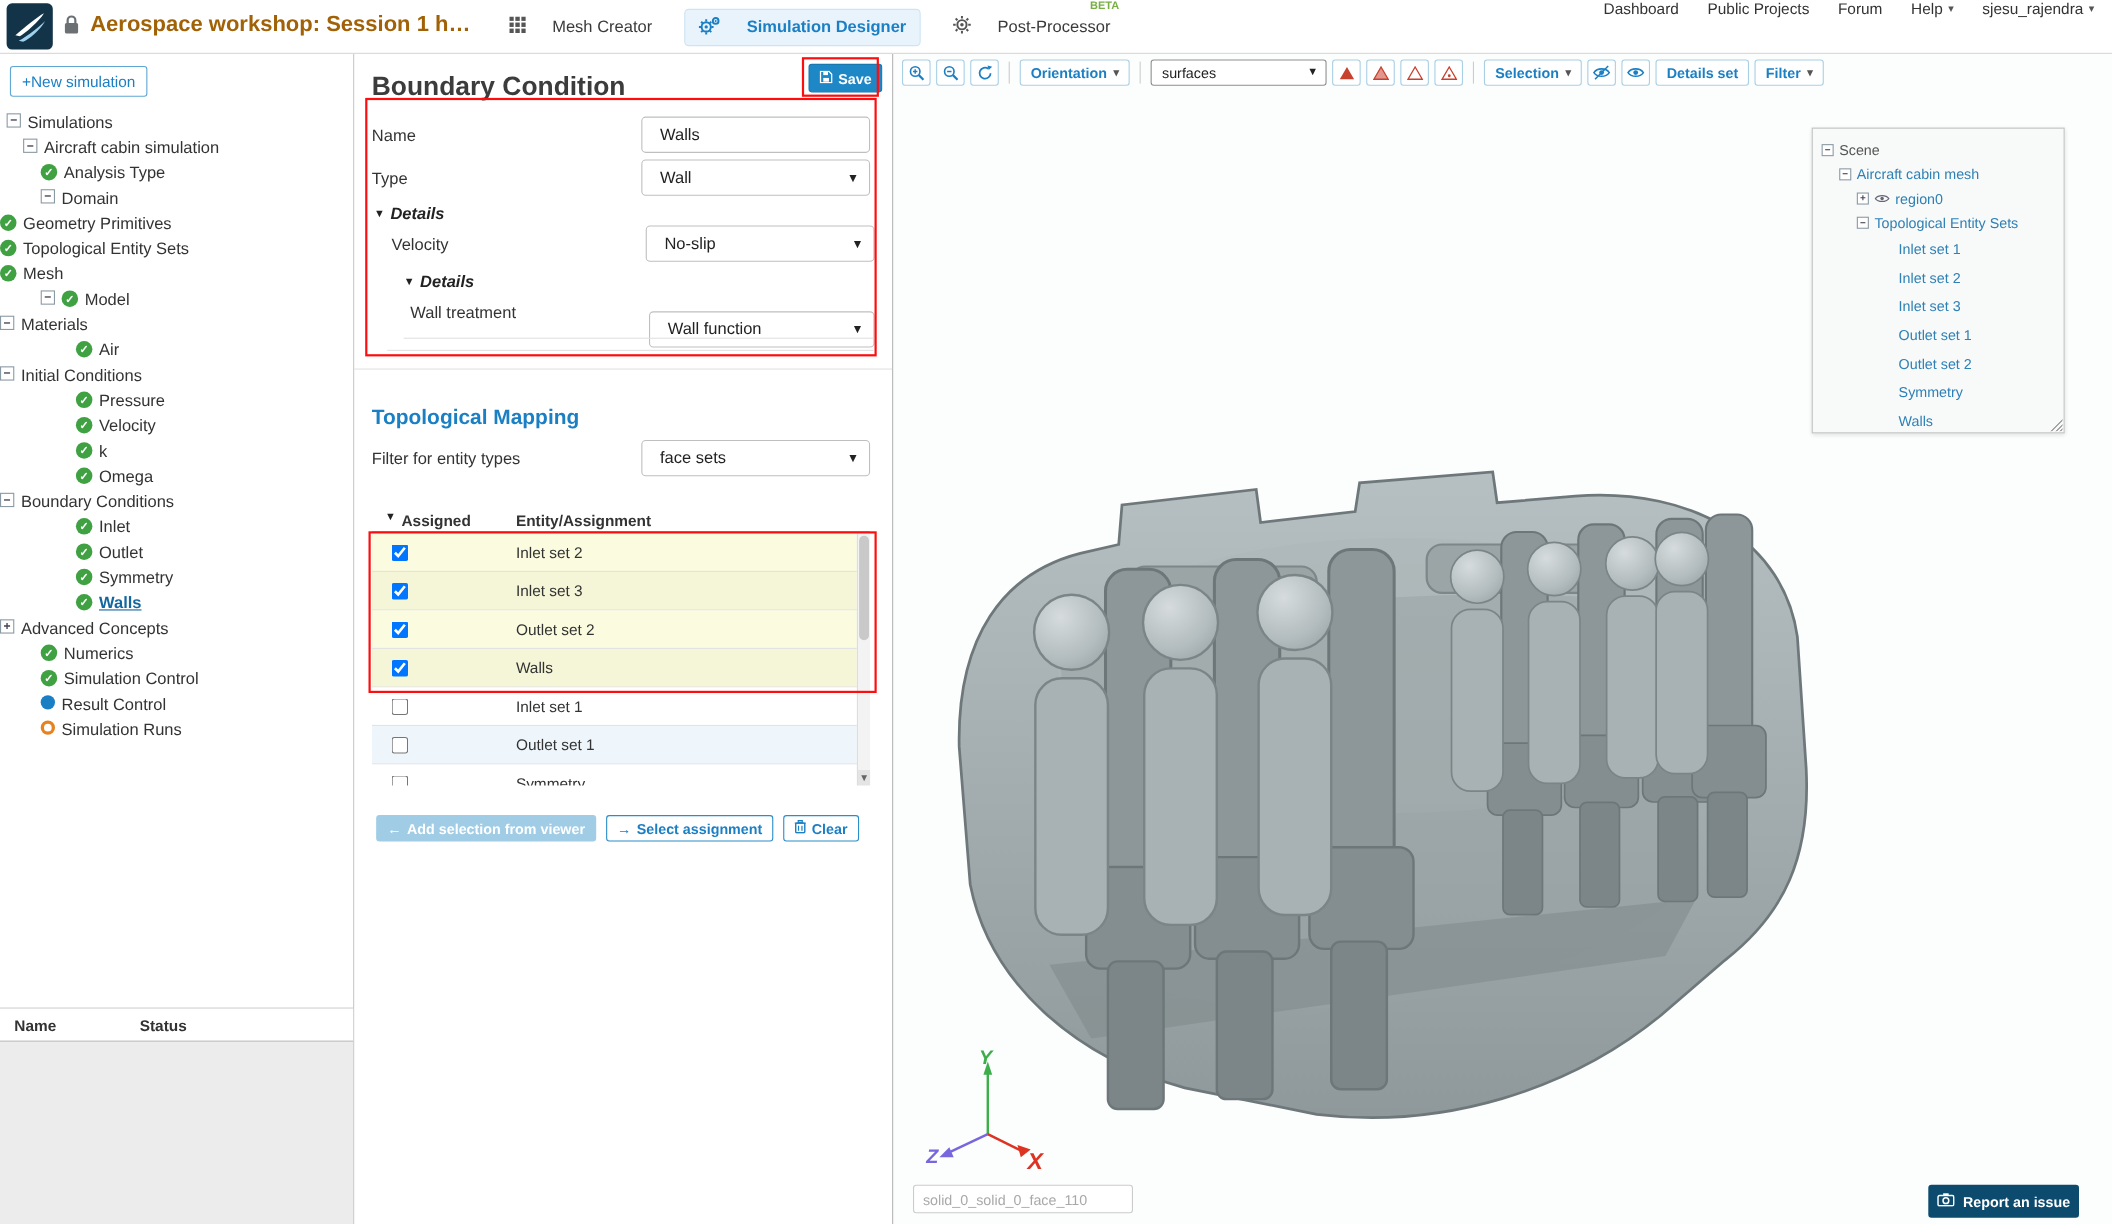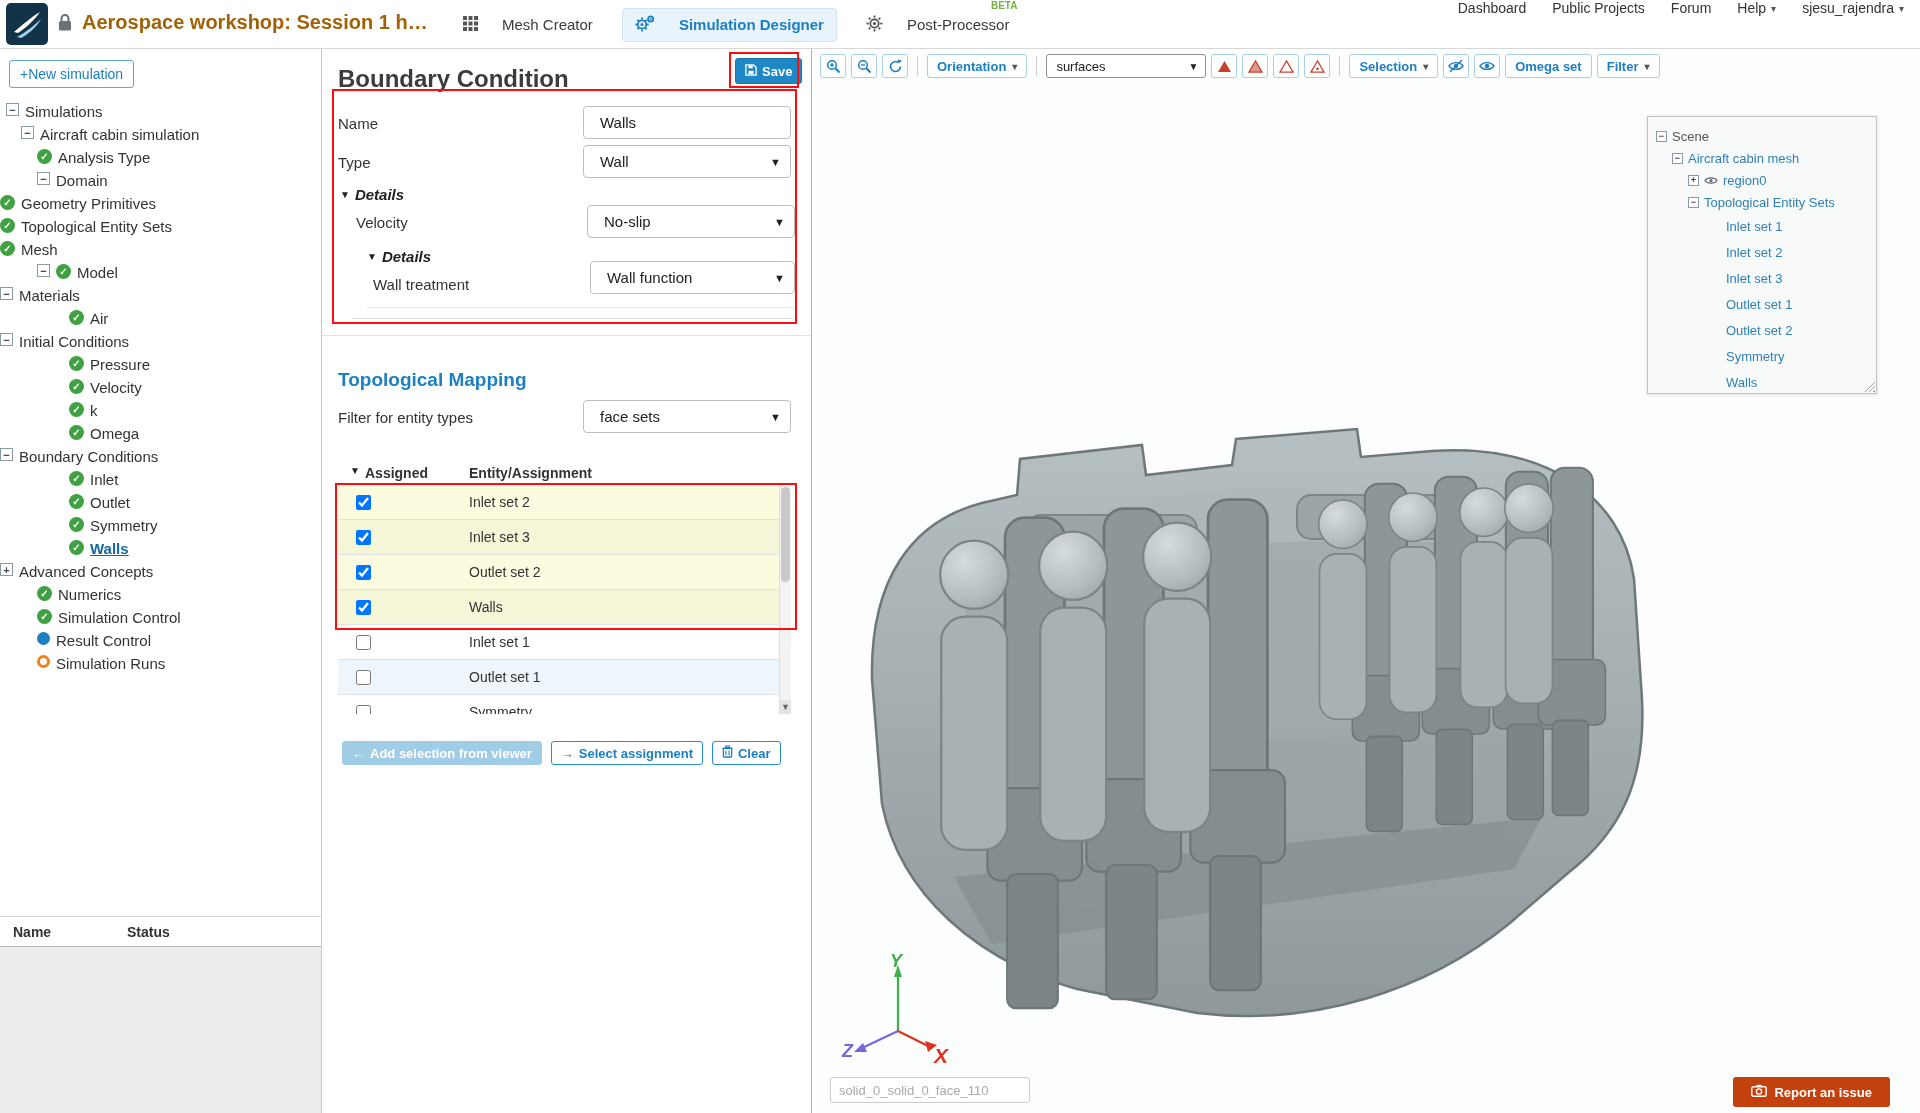--- a/index.html
+++ b/index.html
@@ -79,21 +79,21 @@
 .srow{height:22px;display:flex;align-items:center;color:#2e80b5;cursor:pointer;white-space:nowrap}
 .srow.dark{color:#555}
 .srow.item{height:26px;padding-left:78px}
 .sd0{padding-left:8px}.sd1{padding-left:24px}.sd2{padding-left:40px}
 .scenetree .box{width:11px;height:11px;font-size:9px;line-height:8px;margin-right:5px}
 .scenetree .eyeic{margin-right:5px;display:inline-flex}
 .rsz{position:absolute;right:1px;bottom:1px;width:12px;height:12px;cursor:nwse-resize;background:linear-gradient(135deg,transparent 0 55%,#a5a5a5 55% 62%,transparent 62% 72%,#a5a5a5 72% 79%,transparent 79% 89%,#a5a5a5 89% 96%,transparent 96%)}
 .model{position:absolute;left:30px;top:350px;width:820px;height:680px;z-index:5}
 .axis{position:absolute;left:24px;bottom:40px;z-index:10}
 .facelabel{position:absolute;left:18px;bottom:10px;width:200px;height:26px;background:#fff;border:1px solid #ccc;border-radius:3px;color:#a9a9a9;font-size:13px;display:flex;align-items:center;padding-left:8px;z-index:10}
-.reportbtn{position:absolute;right:30px;bottom:6px;height:30px;background:#c2410c;color:#fff;border:none;border-radius:3px;font-size:13px;font-weight:700;display:flex;align-items:center;gap:7px;padding:0 18px;font-family:inherit;cursor:pointer;z-index:10}
+.reportbtn{position:absolute;right:30px;bottom:6px;height:30px;background:#0c4a6e;color:#fff;border:none;border-radius:3px;font-size:13px;font-weight:700;display:flex;align-items:center;gap:7px;padding:0 8px;font-family:inherit;cursor:pointer;z-index:10}
 </style>
 </head>
 <body>
 
 <header class="topbar">
   <div class="logo">
     <svg width="34" height="34" viewBox="0 0 34 34">
       <path d="M4 25 C11 19 24 8 30 5 C25 13 13 23 8 26 Z" fill="#ffffff"></path>
       <path d="M7 30 C15 26 26 17 31 12 C27 20 17 28 11 31 Z" fill="#9fd1ee"></path>
     </svg>
@@ -338,21 +338,21 @@
       <span>No-slip</span>
       <span class="fcar">▼</span>
     </div>
 
   <div class="dethead" style="left:45px;top:199px">
       <span class="tri">▼</span>
       <span>Details</span>
     </div>
 
   <label class="flabel" style="left:51px;top:227px">Wall treatment</label>
-  <div class="fsel" style="left:268px;top:212px;width:205px">
+  <div class="fsel" style="left:268px;top:234px;width:205px">
       <span>Wall function</span>
       <span class="fcar">▼</span>
     </div>
 
   <div class="hline" style="left:45px;right:17px;top:258px"></div>
   <div class="hline" style="left:30px;right:17px;top:269px"></div>
   <div class="hline" style="left:0;right:0;top:286px"></div>
 
   <h2 class="tm-title">Topological Mapping</h2>
   <label class="flabel" style="left:16px;top:360px">Filter for entity types</label>
@@ -492,21 +492,21 @@
           <line x1="2" y1="14" x2="14" y2="2" stroke="#1b7fc4" stroke-width="1.4"></line>
         </svg>
       </button>
     <button class="tb icon">
         <svg width="16" height="16" viewBox="0 0 16 16">
           <path d="M1 8 C4 3.5 12 3.5 15 8 C12 12.5 4 12.5 1 8 Z" fill="none" stroke="#1b7fc4" stroke-width="1.4"></path>
           <circle cx="8" cy="8" r="2.2" fill="#1b7fc4"></circle>
         </svg>
       </button>
     <button class="tb text">
-        <span>Omega set</span>
+        <span>Details set</span>
       </button>
     <button class="tb text">
         <span>Filter</span>
         <span class="car">▾</span>
       </button>
   </div>
 
   <svg class="model" viewBox="0 0 820 680">
     <defs>
       <linearGradient id="hullg" x1="0" y1="0" x2="0" y2="1">

